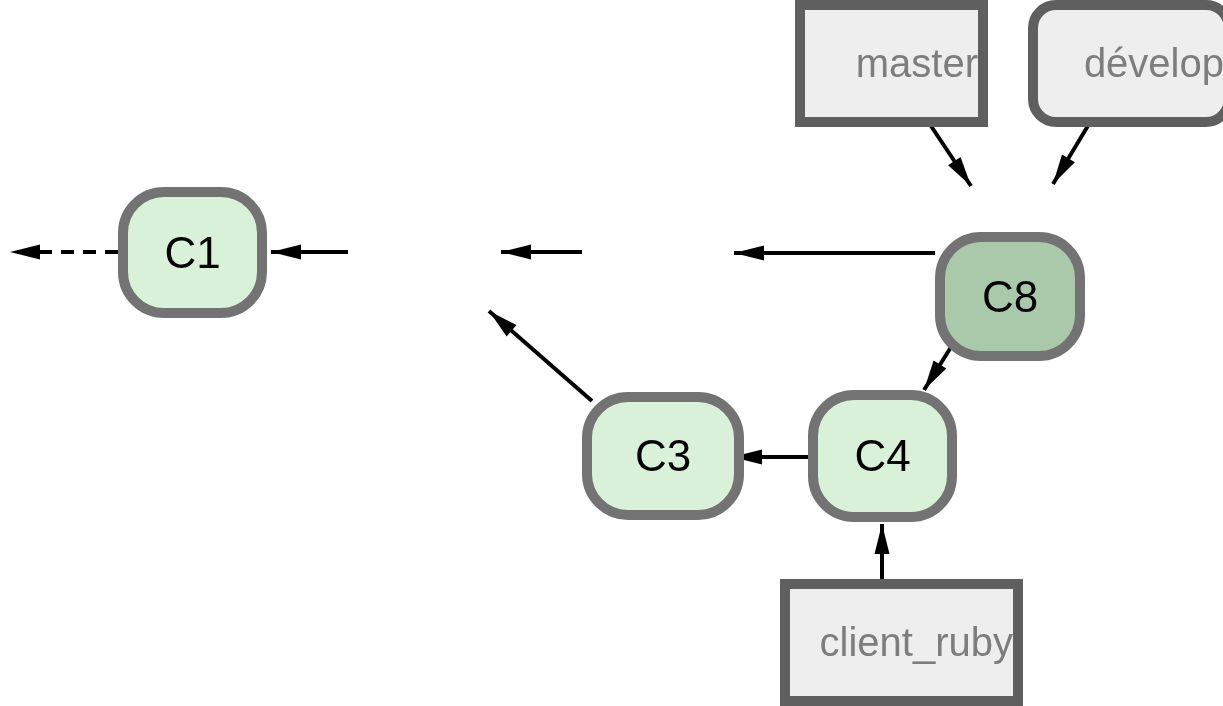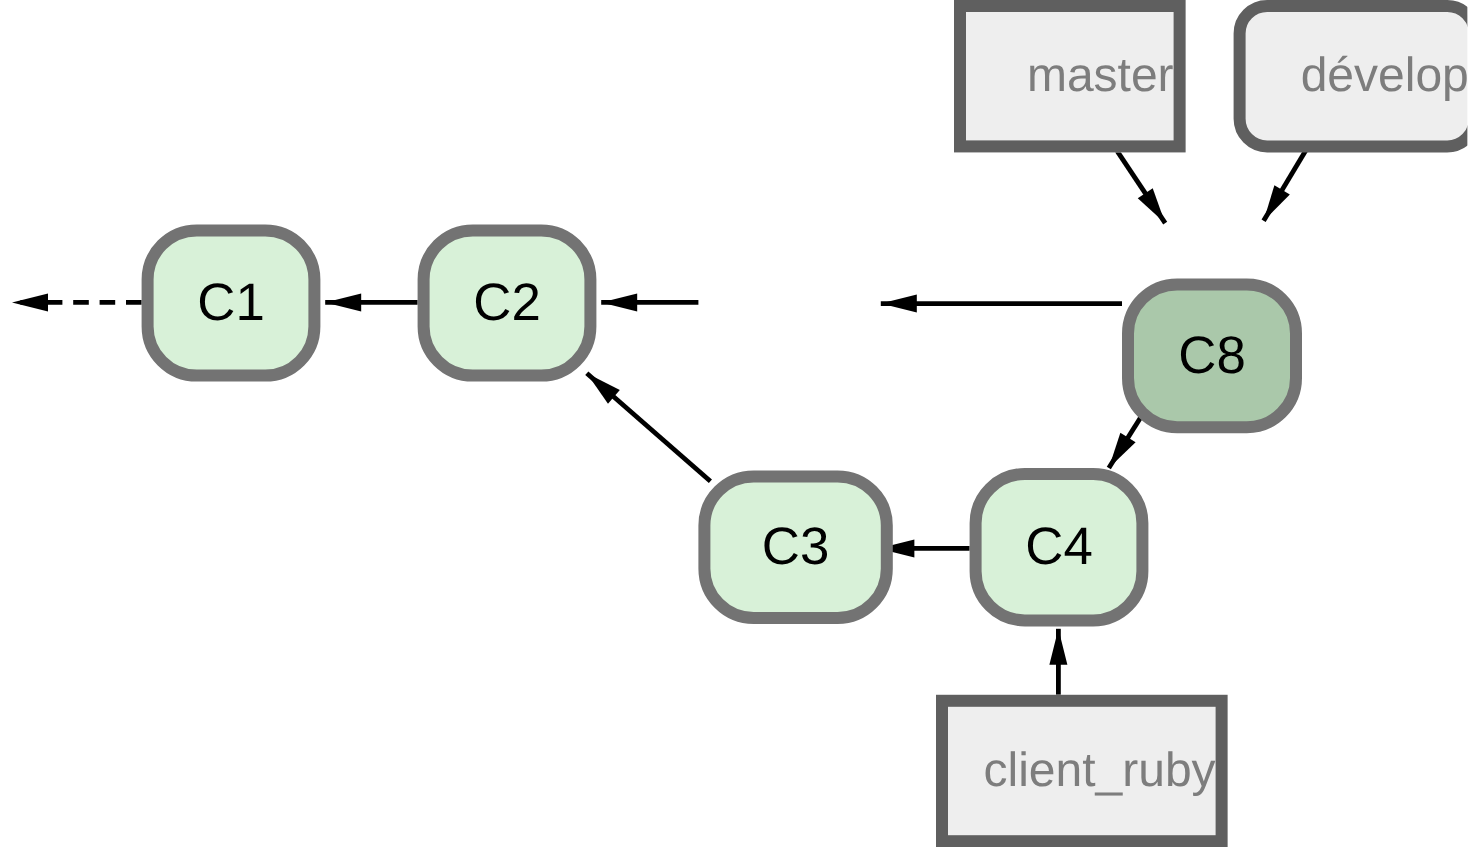--- a/index.html
+++ b/index.html
@@ -100,23 +100,20 @@
   <div class="branch-box b-develop">
     <span>dévelop</span>
   </div>
   <div class="branch-box b-client">
     <span>client_ruby</span>
   </div>
 
   <div class="commit n-c1">
     <span>C1</span>
   </div>
-  <div class="commit n-c2">
-    <span>C2</span>
-  </div>
   <div class="commit n-c8 highlight">
     <span>C8</span>
   </div>
   <div class="commit n-c3">
     <span>C3</span>
   </div>
   <div class="commit n-c4">
     <span>C4</span>
   </div>
 

